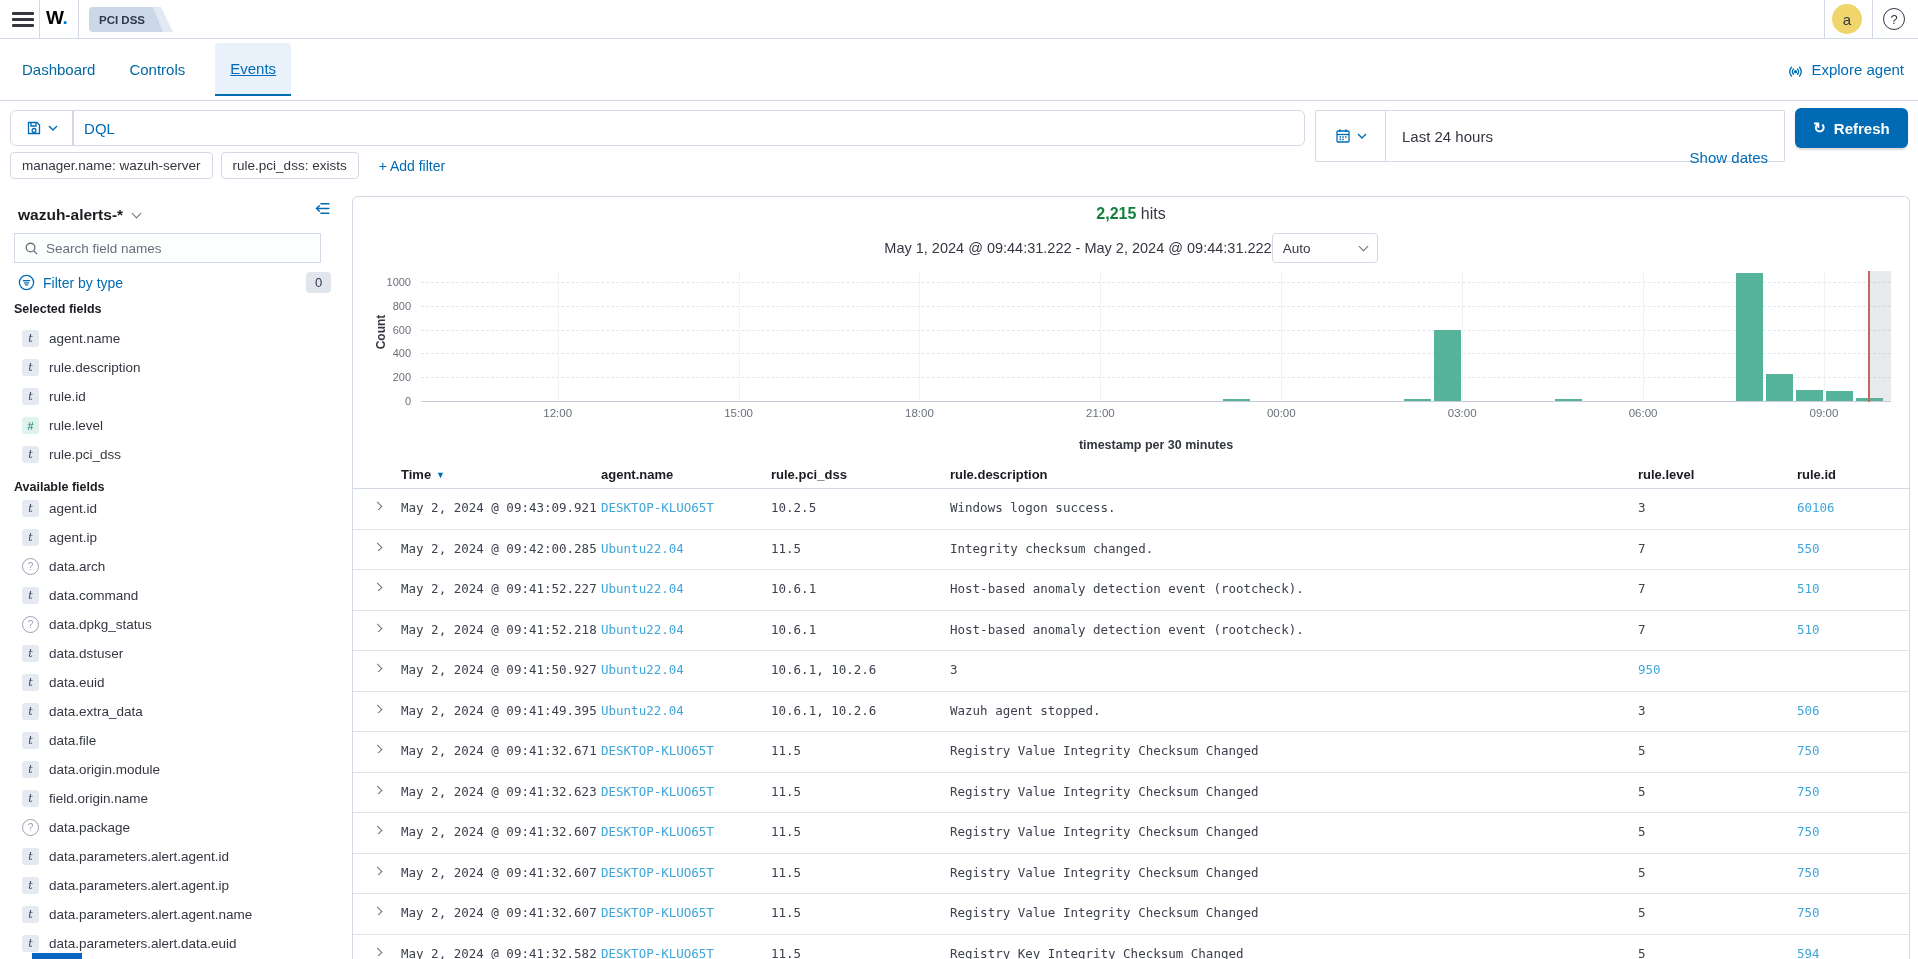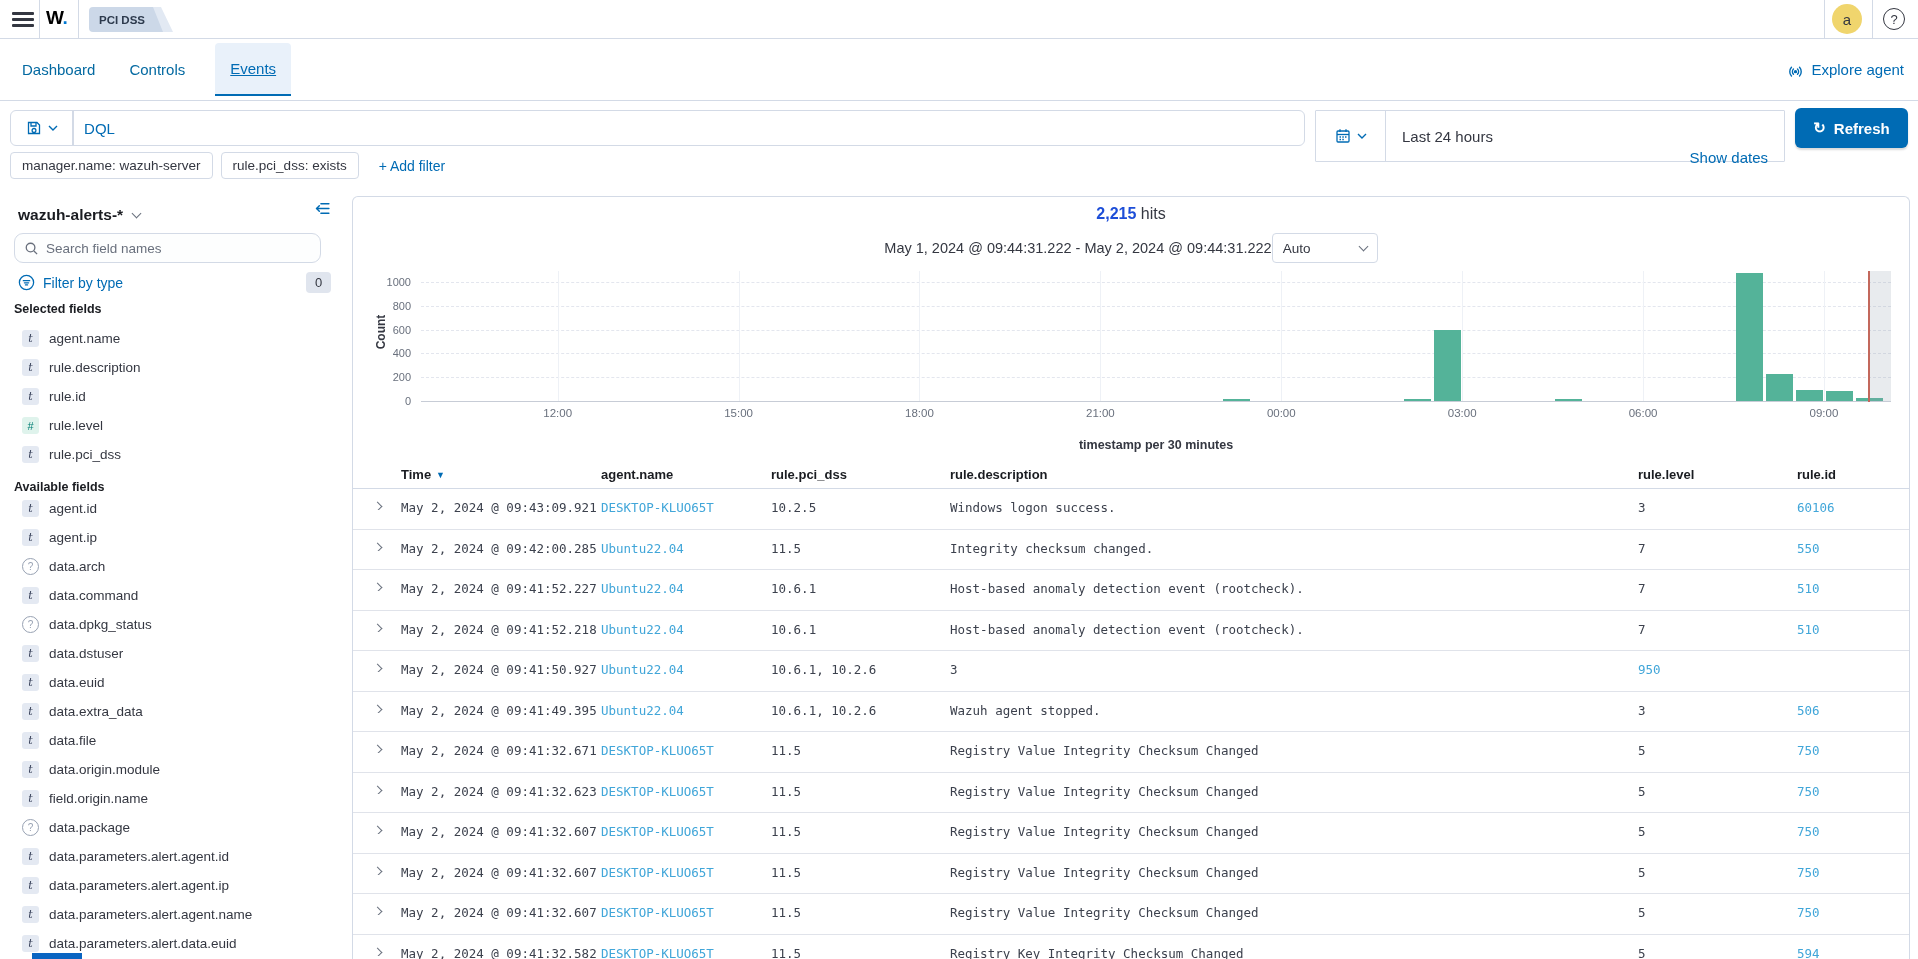--- a/index.html
+++ b/index.html
@@ -55,21 +55,21 @@
   .pill { height: 27px; border: 1px solid #d3dae6; border-radius: 4px; background: #fff; padding: 0 11px;
     font-size: 13.5px; color: #343741; display: flex; align-items: center; cursor: pointer; }
   .add-filter { color: #006bb4; font-size: 14px; margin-left: 12px; cursor: pointer; }
 
   
   .sidebar { position: absolute; left: 0; top: 190px; width: 345px; bottom: 0; }
   .idx-row { position: absolute; left: 18px; top: 8px; display: flex; align-items: center; gap: 10px; cursor: pointer; margin-top: 8px; }
   .idx-title { font-size: 15.5px; font-weight: bold; color: #1a1c21; }
   .chev { display: inline-block; width: 7px; height: 7px; border-right: 1.5px solid #69707d; border-bottom: 1.5px solid #69707d; transform: rotate(45deg); margin-top: -4px; }
   .collapse-btn { position: absolute; right: 14px; top: 10px; cursor: pointer; }
-  .fld-search { position: absolute; left: 14px; top: 43px; width: 307px; height: 30px; border: 1px solid #d3dae6; border-radius: 9px;
+  .fld-search { position: absolute; left: 14px; top: 43px; width: 307px; height: 30px; border: 1px solid #d3dae6; border-radius: 0;
     background: #fdfefe; display: flex; align-items: center; padding: 0 9px; gap: 7px; }
   .fld-search input { border: none; outline: none; flex: 1; font-size: 13.5px; font-family: "Liberation Sans", sans-serif; color: #343741; background: transparent; }
   .fld-search input::placeholder { color: #69707d; }
   .ftype-row { position: absolute; left: 18px; top: 82px; right: 14px; display: flex; align-items: center; gap: 8px; cursor: pointer; }
   .ftype-label { color: #006bb4; font-size: 14px; }
   .ftype-count { margin-left: auto; background: #e0e5ee; border-radius: 4px; min-width: 25px; height: 21px;
     display: flex; align-items: center; justify-content: center; font-size: 13px; color: #343741; }
   .fld-heading { position: absolute; left: 14px; font-size: 12.5px; font-weight: bold; color: #1a1c21; }
   .fld-list { position: absolute; left: 0; right: 0; }
   .fld-item { height: 29px; display: flex; align-items: center; padding-left: 22px; gap: 10px; cursor: pointer; }
@@ -77,21 +77,21 @@
   .badge { width: 17px; height: 17px; border-radius: 3px; display: flex; align-items: center; justify-content: center; font-size: 11px; flex: 0 0 17px; }
   .badge.bt { background: #e4e9f2; color: #38415a; font-family: "DejaVu Serif", serif; font-style: italic; }
   .badge.bn { background: #dff3ec; color: #017d73; }
   .badge.bq { background: transparent; border: 1px solid #98a2b3; border-radius: 50%; color: #98a2b3; font-size: 10px; }
   .cutoff { position: absolute; left: 32px; bottom: 0; width: 50px; height: 6px; background: #0a65c2; }
 
   
   .panel { position: absolute; left: 352px; top: 196px; width: 1558px; height: 764px;
     border: 1px solid #d3dae6; border-bottom: none; border-radius: 6px 6px 0 0; background: #fff; }
   .hits-row { position: absolute; top: 8px; left: 0; right: 0; text-align: center; font-size: 16px; color: #343741; }
-  .hits-row b { color: #1d4ed8; margin-top: 22px; }
+  .hits-row b { color: #15803d; margin-top: 22px; }
   .range-row { position: absolute; top: 36px; left: 0; right: 0; display: flex; align-items: center; justify-content: center; }
   .range-label { font-size: 14.5px; color: #343741; }
   .interval-select { width: 106px; height: 30px; border: 1px solid #d3dae6; border-radius: 4px; background: #fff;
     display: flex; align-items: center; padding: 0 10px; font-size: 13.5px; color: #343741; cursor: pointer; }
   .interval-select .chev { margin-left: auto; }
 
   
   .ylab { position: absolute; left: -2px; top: 128px; transform: rotate(-90deg); transform-origin: center;
     font-size: 12px; font-weight: bold; color: #343741; width: 60px; text-align: center; }
   .ytick { position: absolute; width: 52px; text-align: right; font-size: 11px; color: #69707d; }

